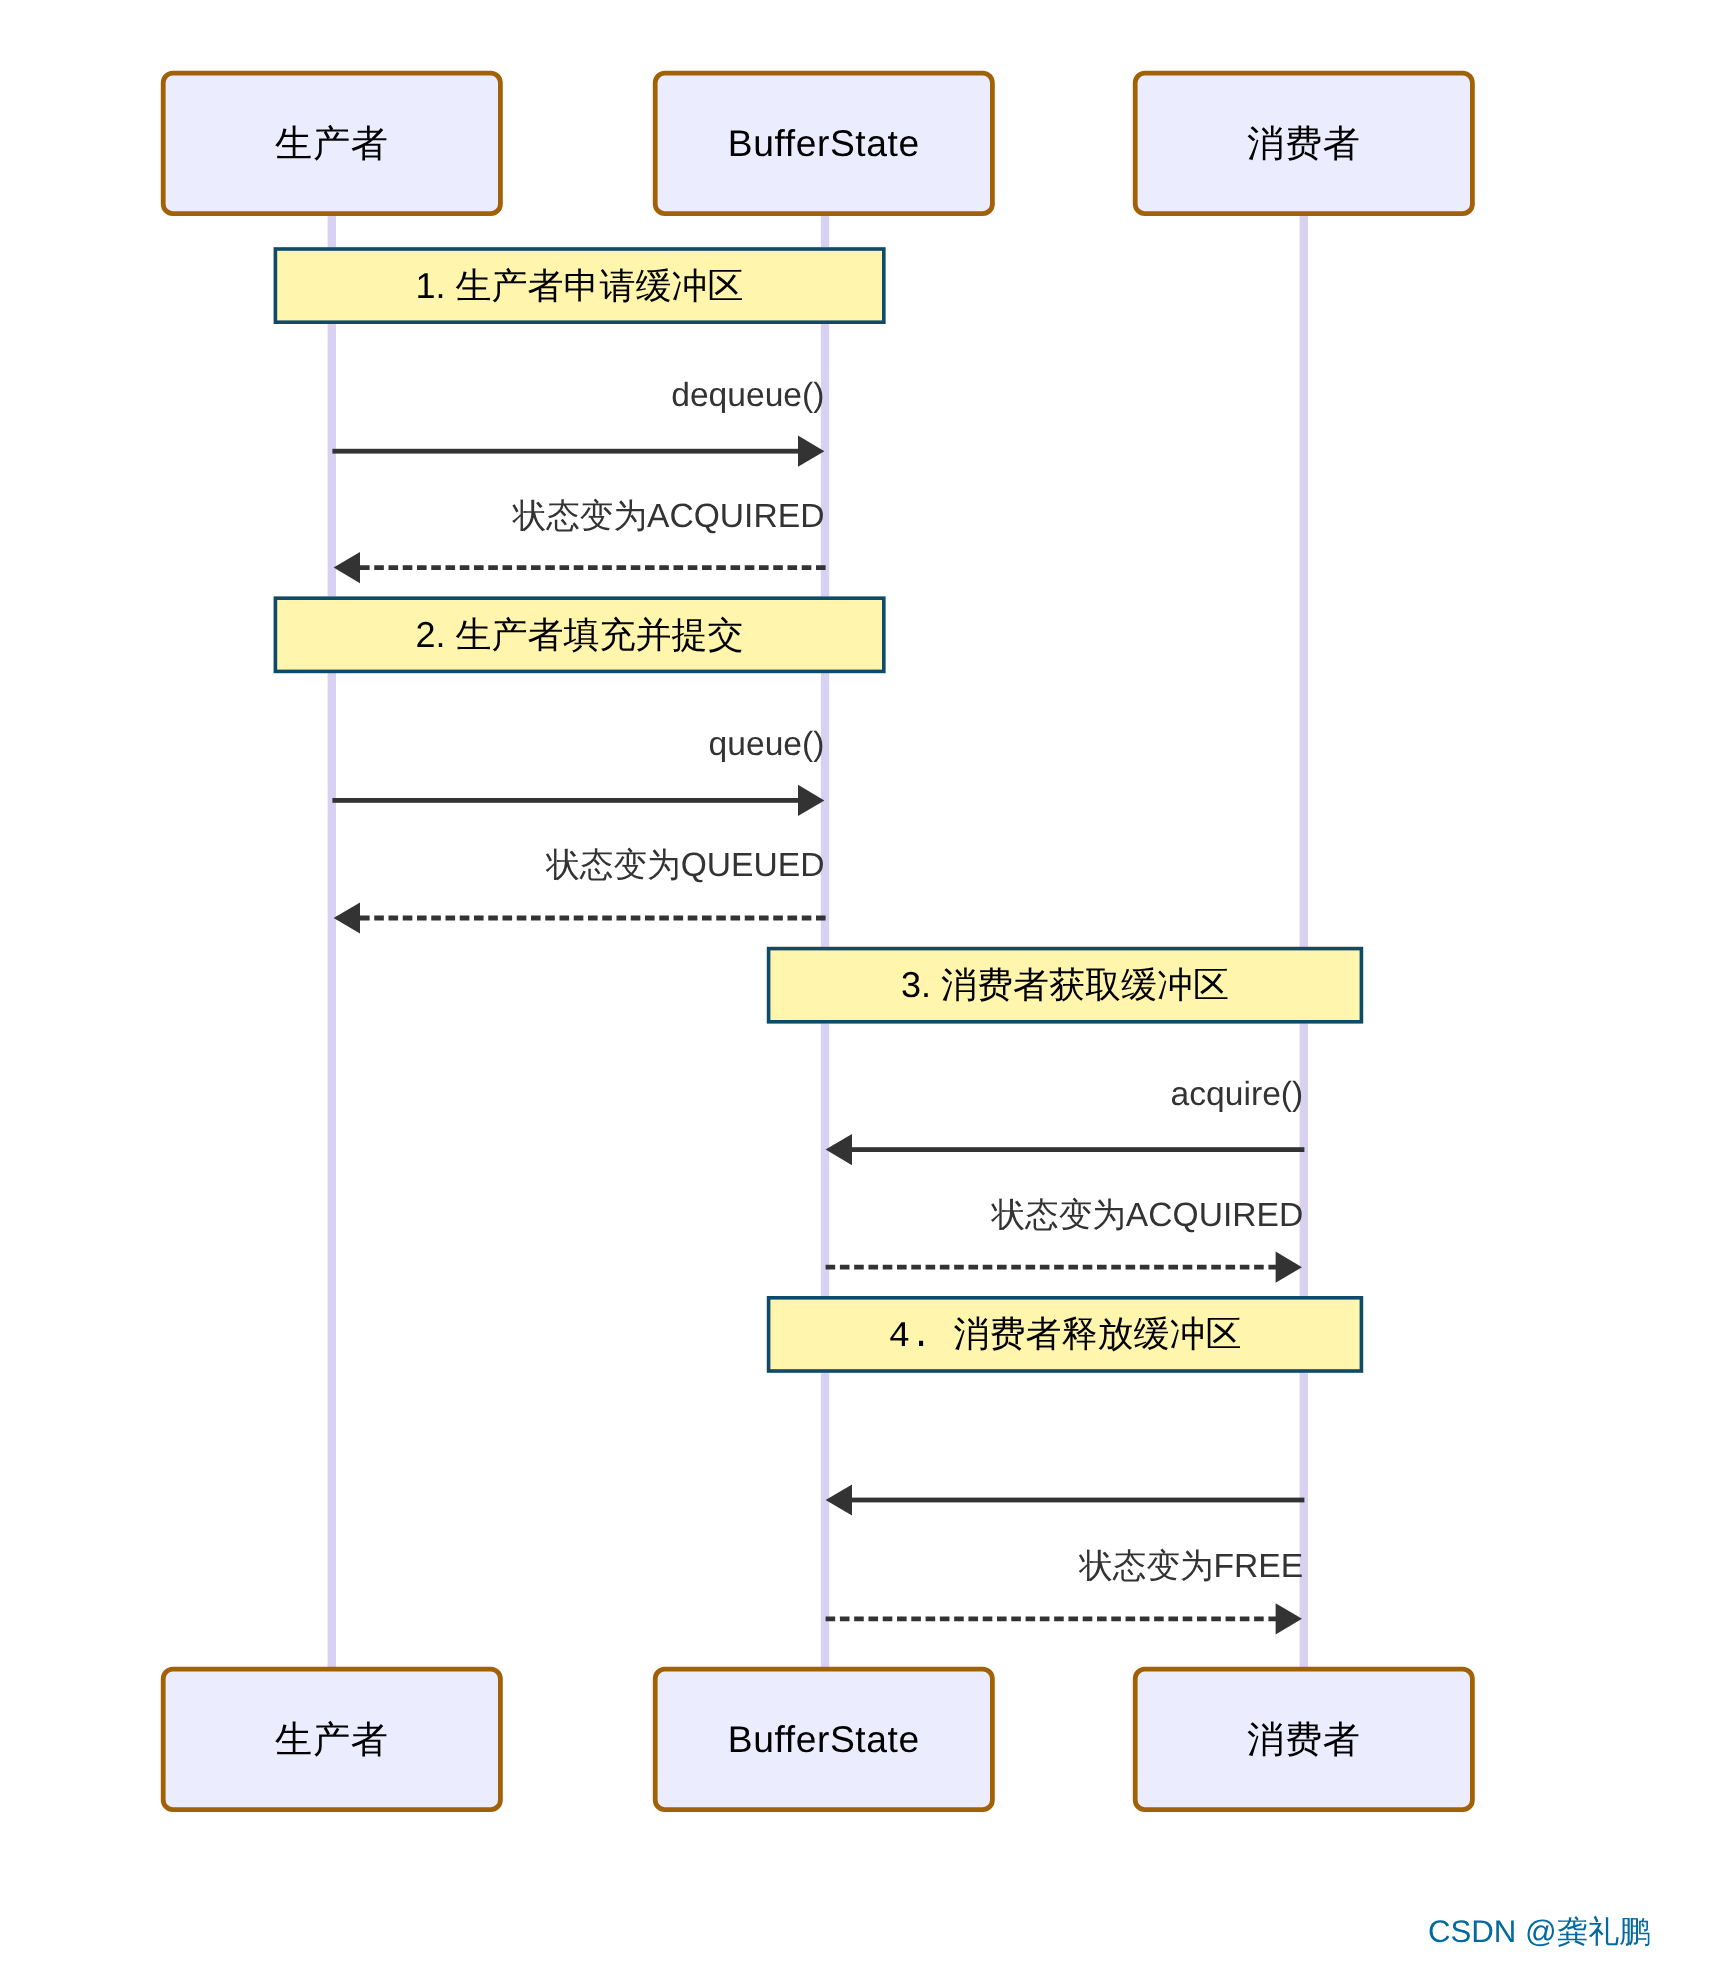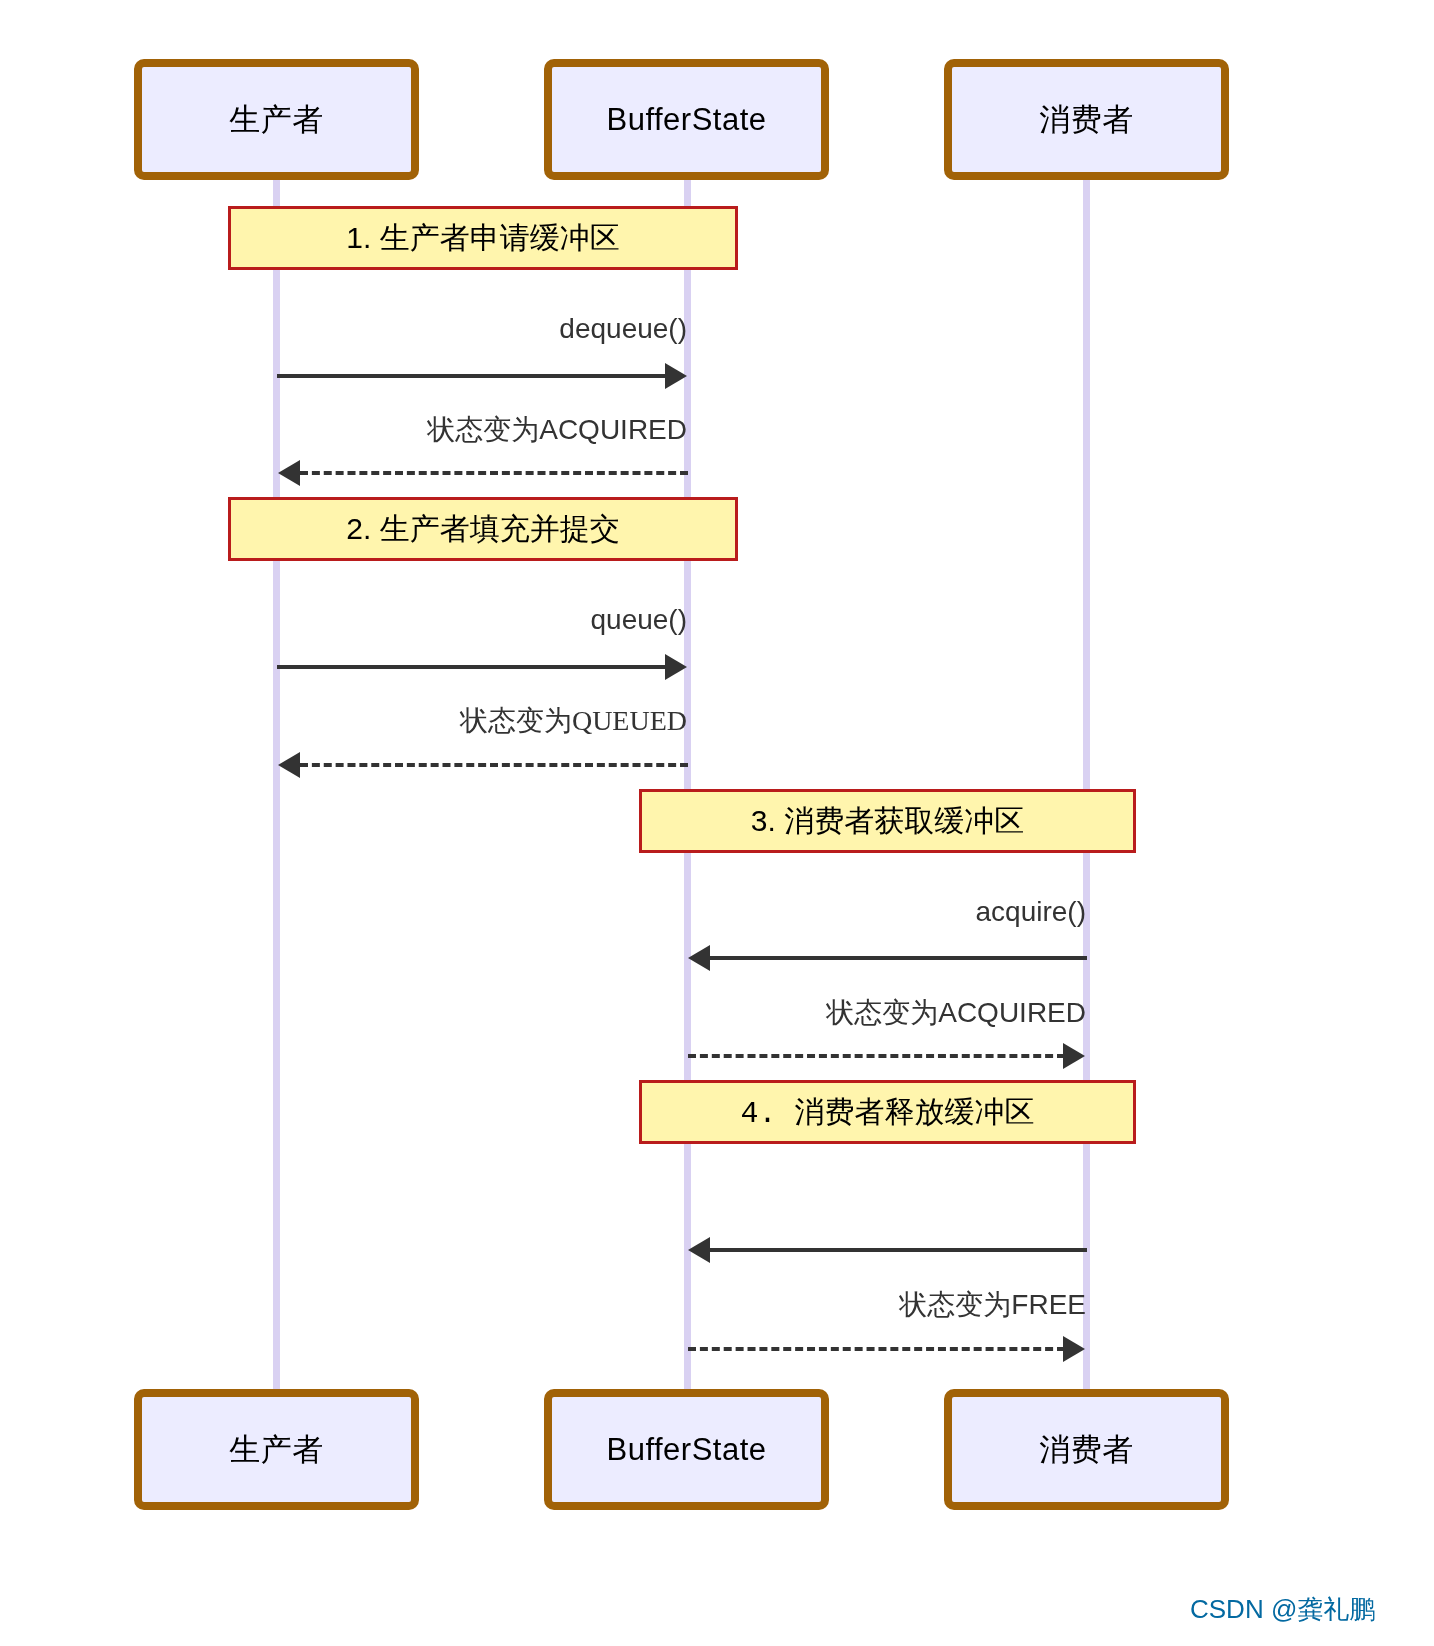--- a/index.html
+++ b/index.html
@@ -19,34 +19,34 @@
   }
   .lifeline {
     position: absolute;
     width: 7px;
     background: #d9d1f2;
   }
   .participant-box {
     position: absolute;
     box-sizing: border-box;
     background: #ececff;
-    border: 8px solid #a16207;
+    border: 4px solid #a16207;
     border-radius: 10px;
     display: flex;
     align-items: center;
     justify-content: center;
     color: #000000;
     font-size: 31px;
     letter-spacing: 0.5px;
   }
   .note-box {
     position: absolute;
     box-sizing: border-box;
     background: #fff5ad;
-    border: 3px solid #b91c1c;
+    border: 3px solid #0c4a6e;
     display: flex;
     align-items: center;
     justify-content: center;
     color: #000000;
     font-size: 30px;
     font-weight: 500;
   }
   .msg-label {
     position: absolute;
     text-align: right;
@@ -122,21 +122,21 @@
   <div class="note-box" style="left:228px; top:497px; width:510px; height:64px;">
     <span>2. 生产者填充并提交</span>
   </div>
 
   <div class="msg-label" style="left:277px; top:604px; width:410px;">
     <span>queue()</span>
   </div>
   <div class="arrow-line" style="left:277px; top:665px; width:390px;"></div>
   <div class="arrow-head right" style="left:665px; top:654px;"></div>
 
-  <div class="msg-label" style="left:277px; top:702px; width:410px;font-family:Liberation Serif, serif;">
+  <div class="msg-label" style="left:277px; top:702px; width:410px;">
     <span>状态变为QUEUED</span>
   </div>
   <div class="arrow-line dashed" style="left:300px; top:763px; width:388px;"></div>
   <div class="arrow-head left" style="left:278px; top:752px;"></div>
 
   <div class="note-box" style="left:639px; top:789px; width:497px; height:64px;">
     <span>3. 消费者获取缓冲区</span>
   </div>
 
   <div class="msg-label" style="left:689px; top:896px; width:397px;">

